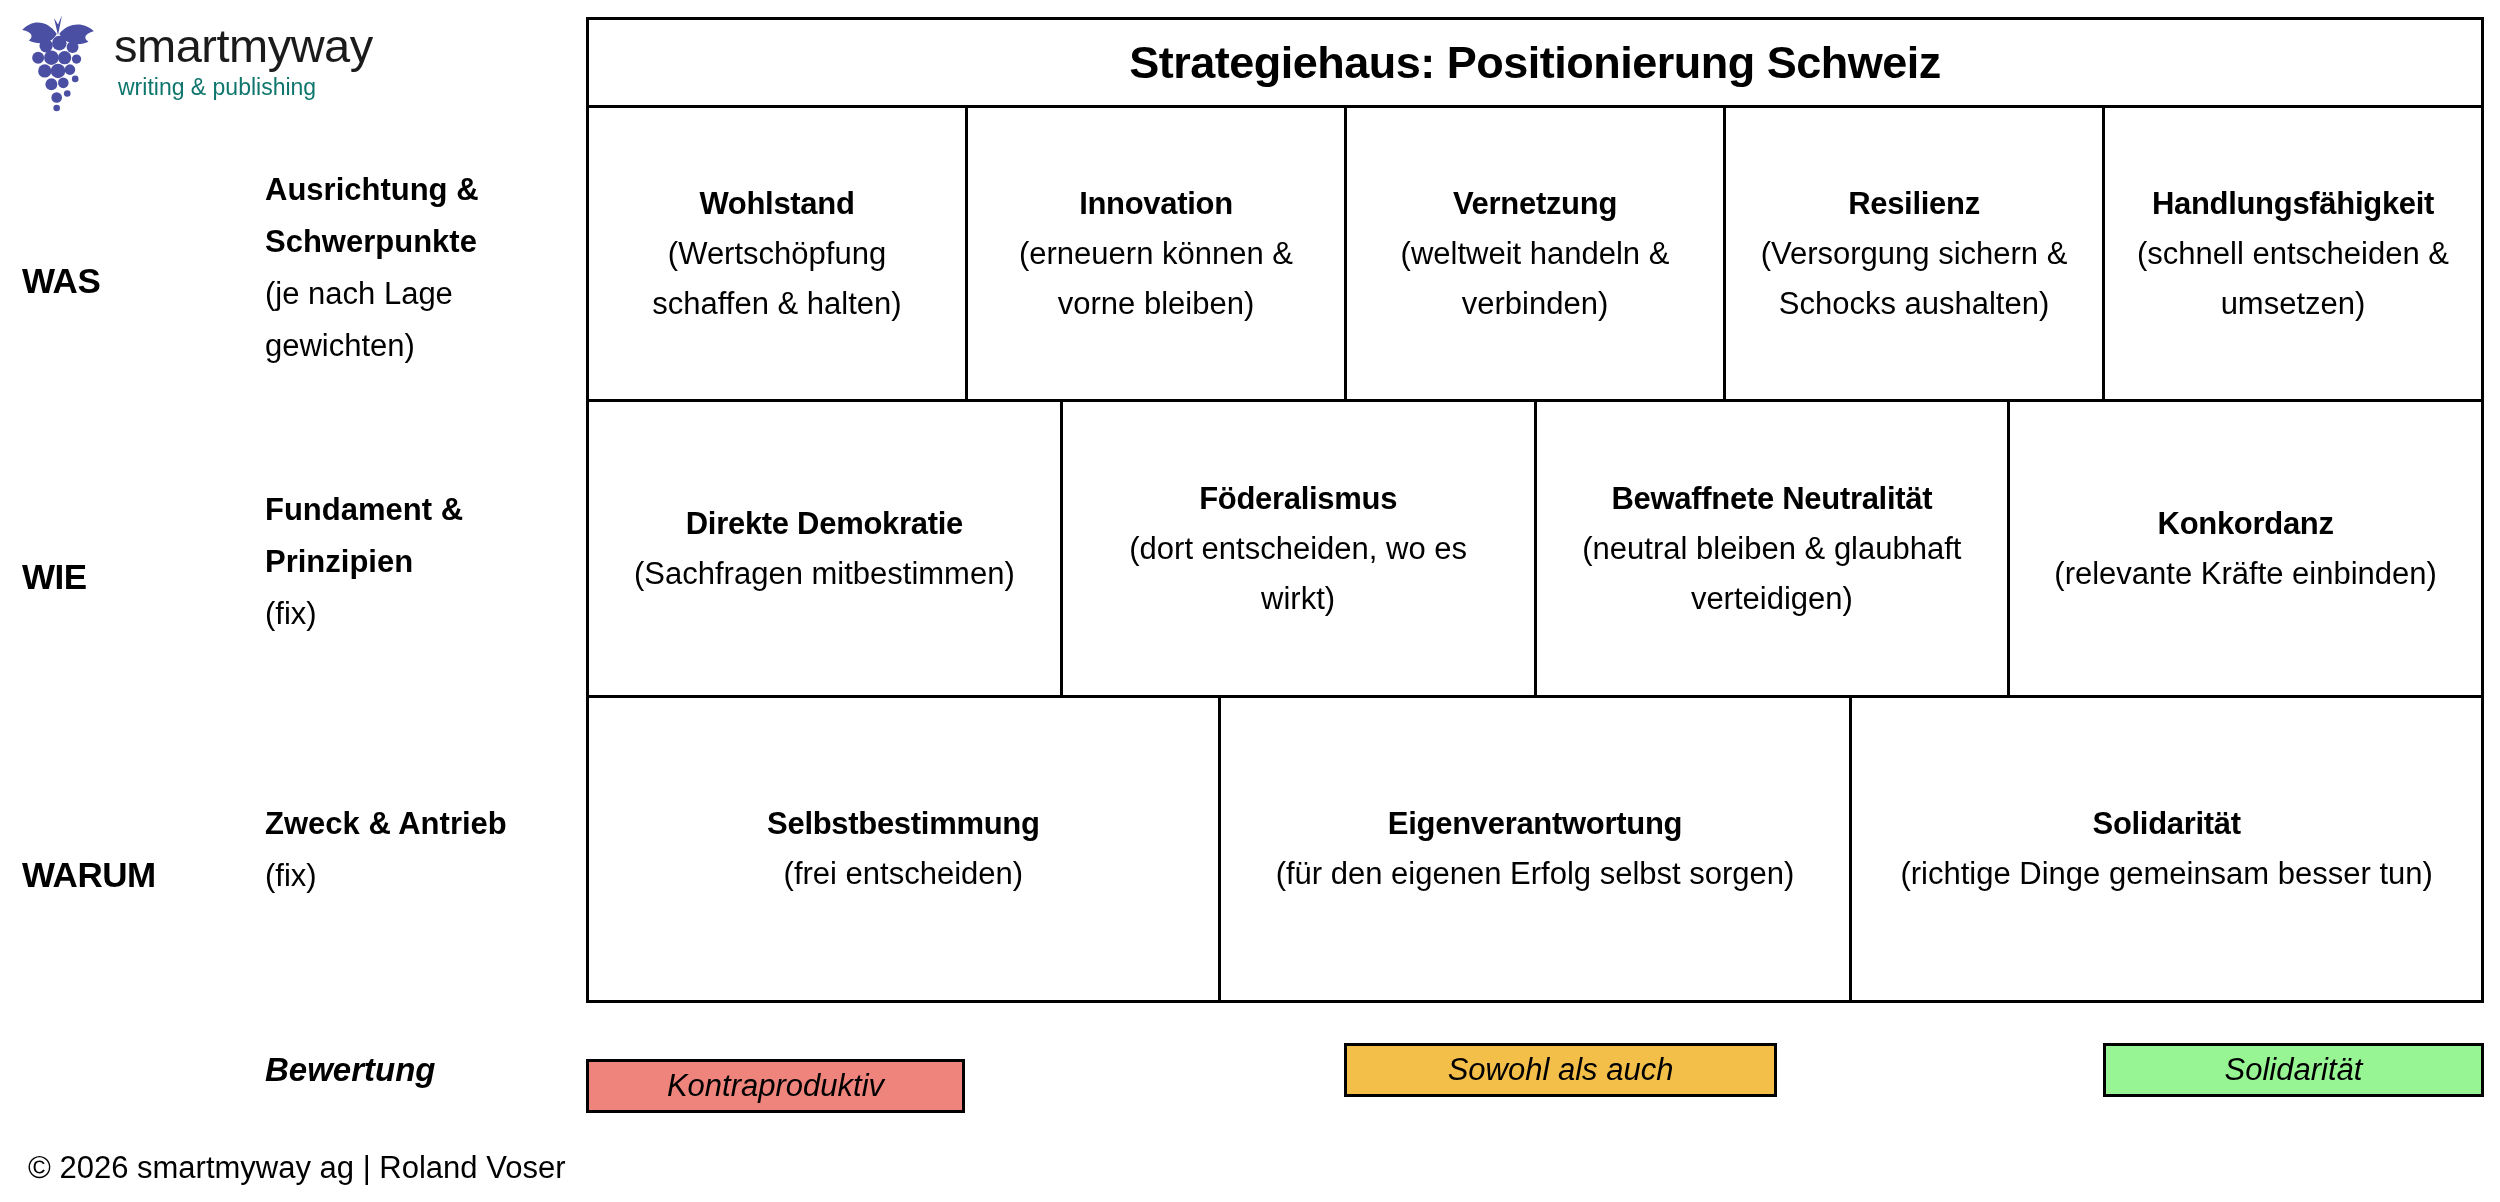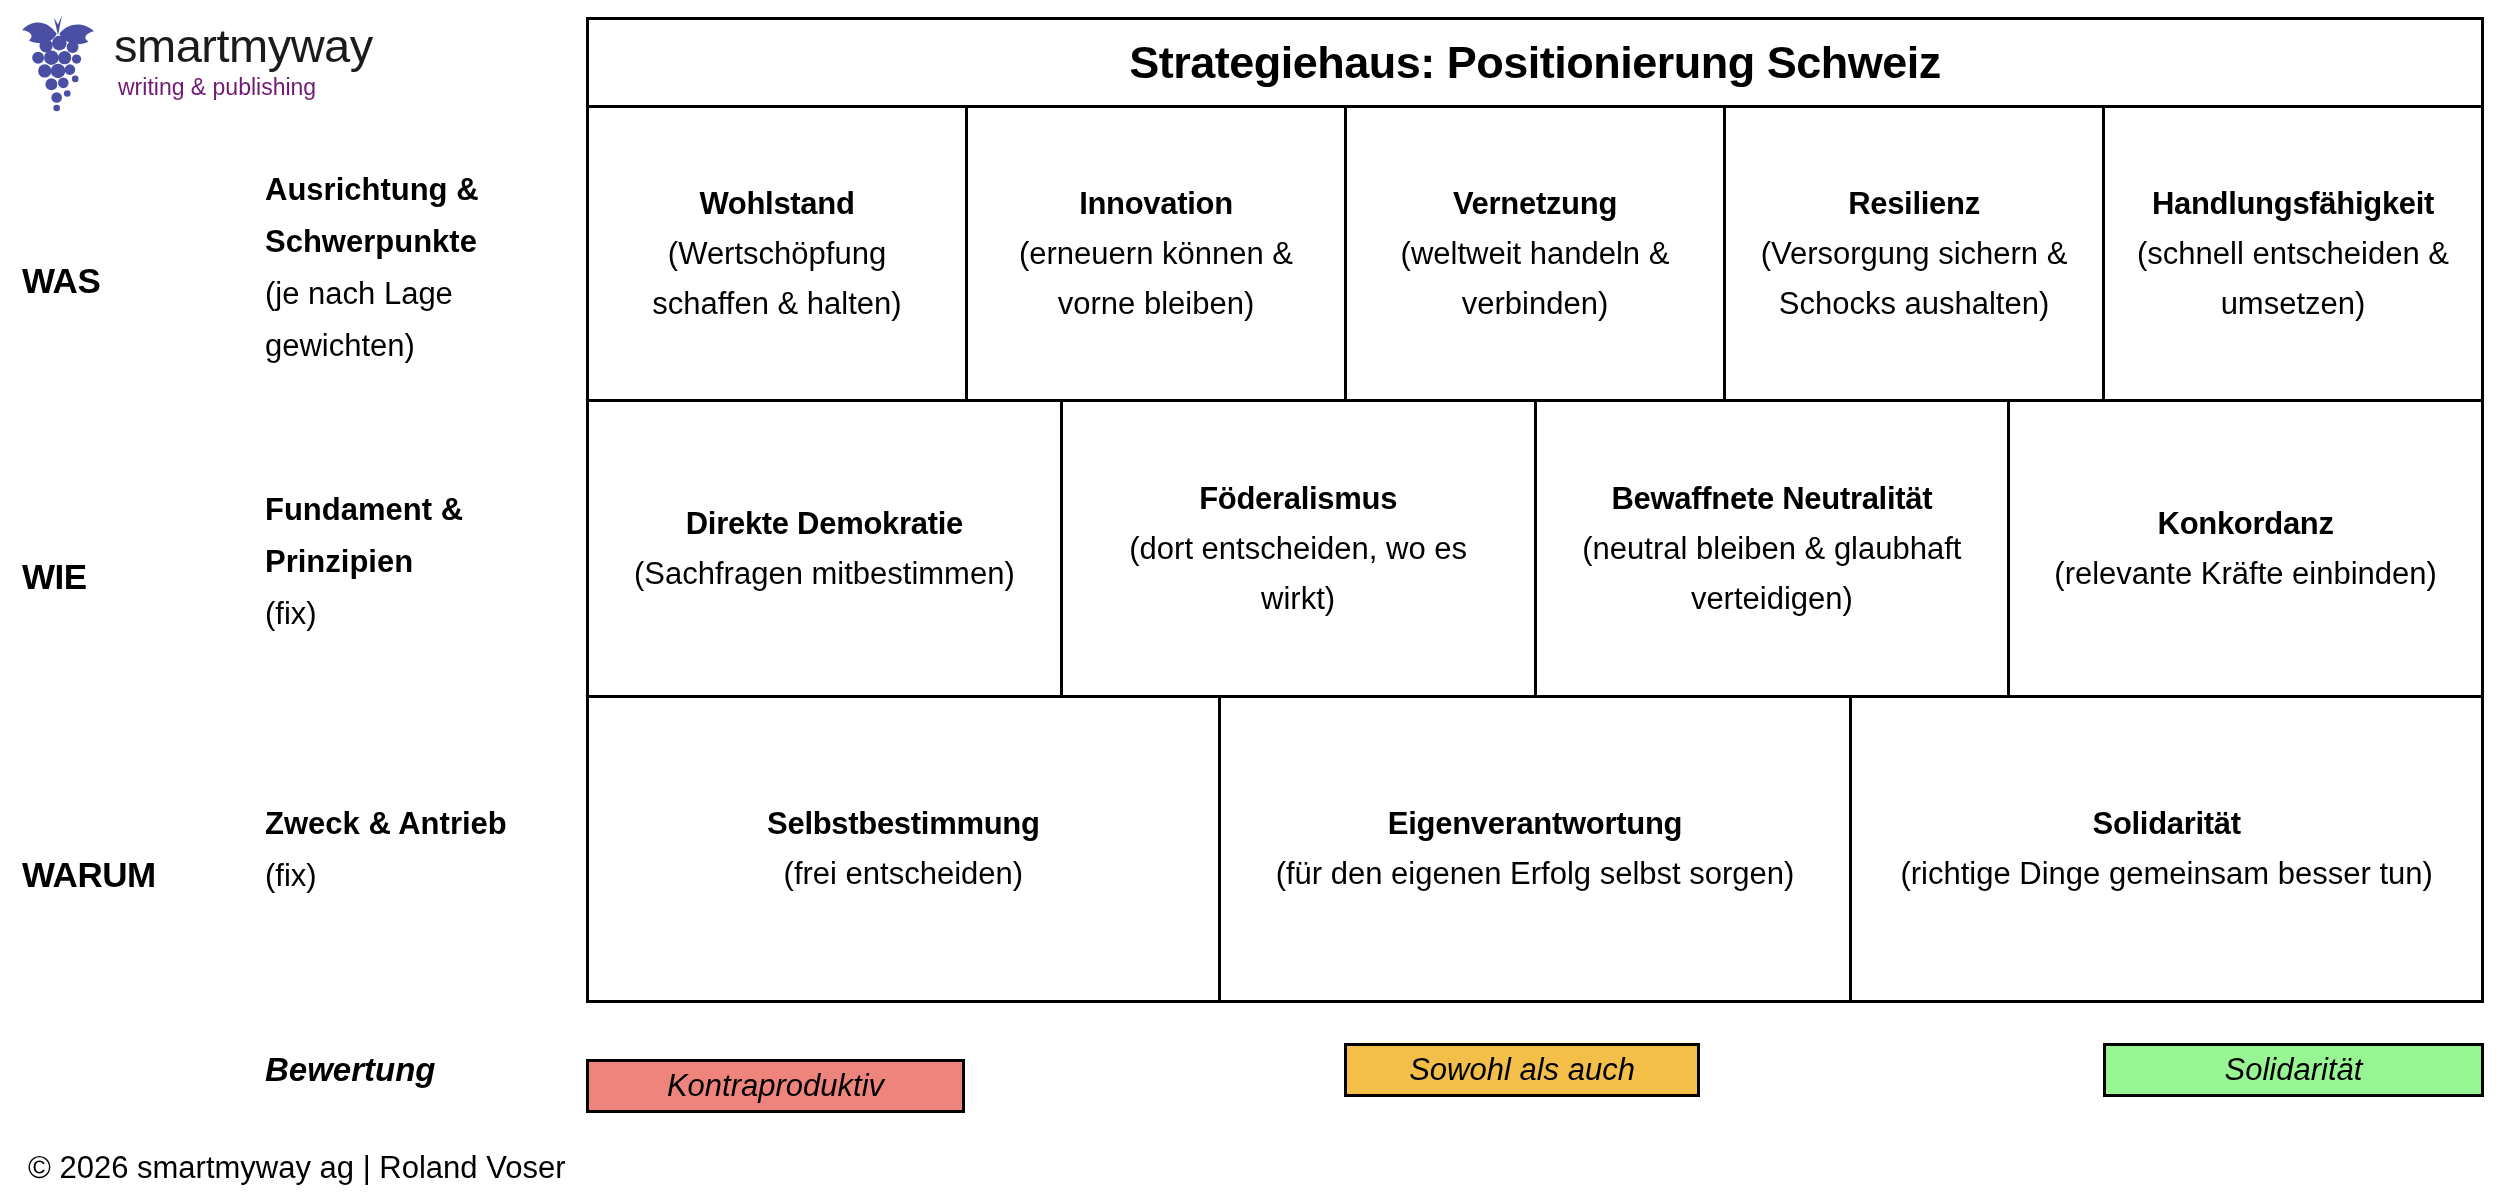--- a/index.html
+++ b/index.html
@@ -5,21 +5,21 @@
   html,body { margin:0; padding:0; background:#fff; }
   body {
     width:2500px; height:1202px; position:relative; overflow:hidden;
     font-family:"Liberation Sans", sans-serif; color:#000;
   }
 
   
   .logo-wrap { position:absolute; left:18px; top:10px; }
   .logo-icon { position:absolute; left:0; top:4px; width:80px; height:98px; }
   .brand-name { position:absolute; left:96px; top:8px; font-size:47px; letter-spacing:-0.5px; color:#1b1b1b; white-space:nowrap; }
-  .brand-tagline { position:absolute; left:100px; top:64px; font-size:23px; color:#701a75; white-space:nowrap; }
+  .brand-tagline { position:absolute; left:100px; top:64px; font-size:23px; color:#0f766e; white-space:nowrap; }
 
   
   .title-box {
     position:absolute; left:586px; top:17px; width:1898px; height:91px;
     box-sizing:border-box; border:3px solid #000;
     display:flex; align-items:center; justify-content:center;
     font-size:45px; font-weight:bold; letter-spacing:-0.5px;
   }
   .grid-row { position:absolute; left:586px; width:1898px; display:flex;justify-content:space-between; }
   .grid-row-1 { top:105px; height:297px; }
@@ -52,21 +52,21 @@
     display:flex; align-items:center;
     font-size:33px; font-weight:bold; font-style:italic;
   }
   .eval-box {
     position:absolute; top:1043px; height:54px; box-sizing:border-box;
     border:3px solid #000;
     display:flex; align-items:center; justify-content:center;
     font-size:31px; font-style:italic;
   }
   .eval-box-1 { left:586px;  width:379px;margin-top:16px; }
-  .eval-box-2 { left:1344px; width:356px; }
+  .eval-box-2 { left:1344px; width:433px; }
   .eval-box-3 { left:2103px; width:381px; }
 
   
   .footer-note { position:absolute; left:28px; top:1150px; font-size:31px; white-space:nowrap; }
 </style>
 </head>
 <body>
 
 <div class="logo-wrap">
   <svg class="logo-icon" viewBox="0 0 60 74" style="color: rgb(74, 79, 163);">

